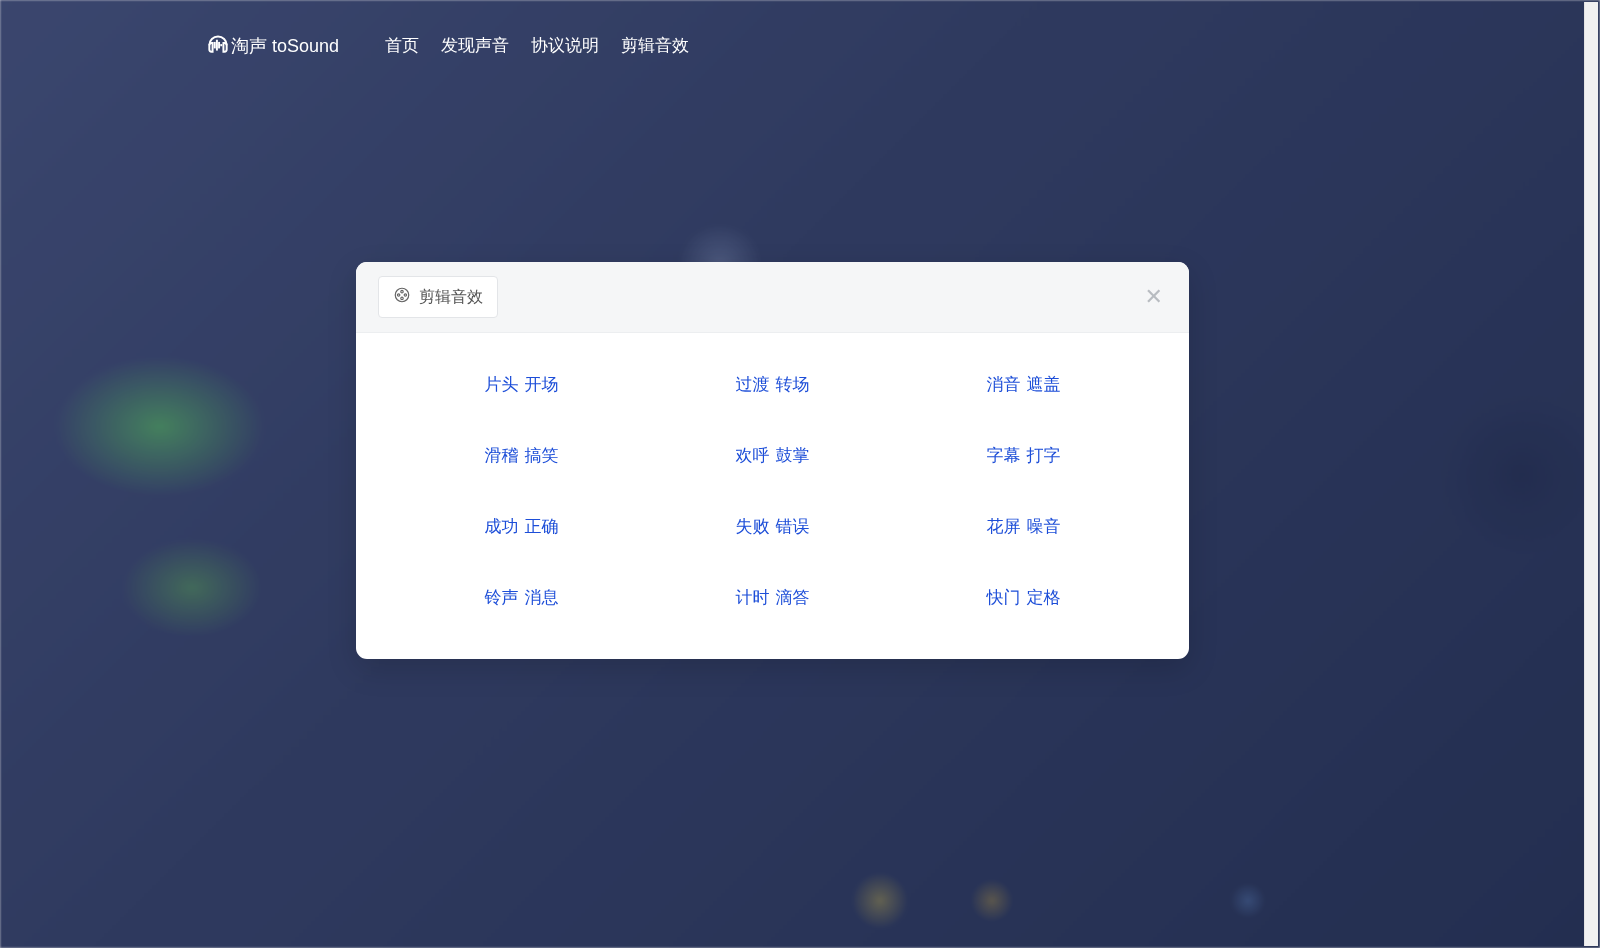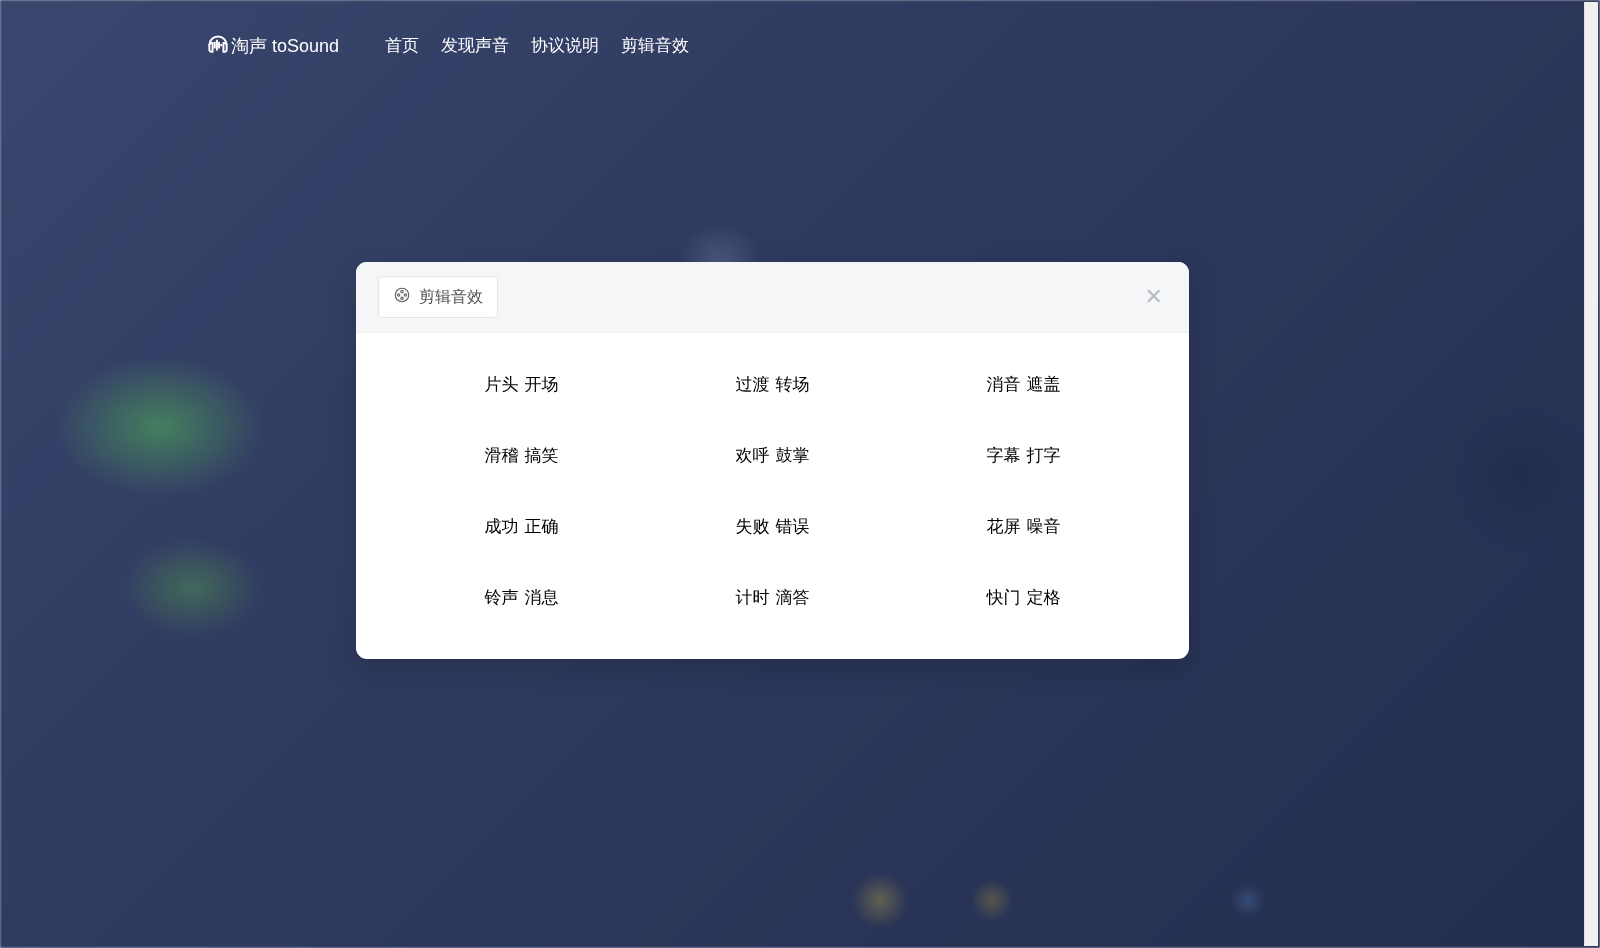--- a/index.html
+++ b/index.html
@@ -92,21 +92,21 @@
     padding: 40px 60px 50px 60px;
   }
   .tag-grid {
     display: grid;
     grid-template-columns: repeat(3, 1fr);
     row-gap: 48px;
     column-gap: 40px;
     text-align: center;
   }
   .tag-item {
-    color: #000000;
+    color: #1d4ed8;
     font-size: 17px;
     cursor: pointer;
     white-space: nowrap;
   }
   .tag-item span + span { margin-left: 6px; }
   .scrollbar-track {
     position: absolute;
     right: 2px;
     top: 2px;
     bottom: 2px;

